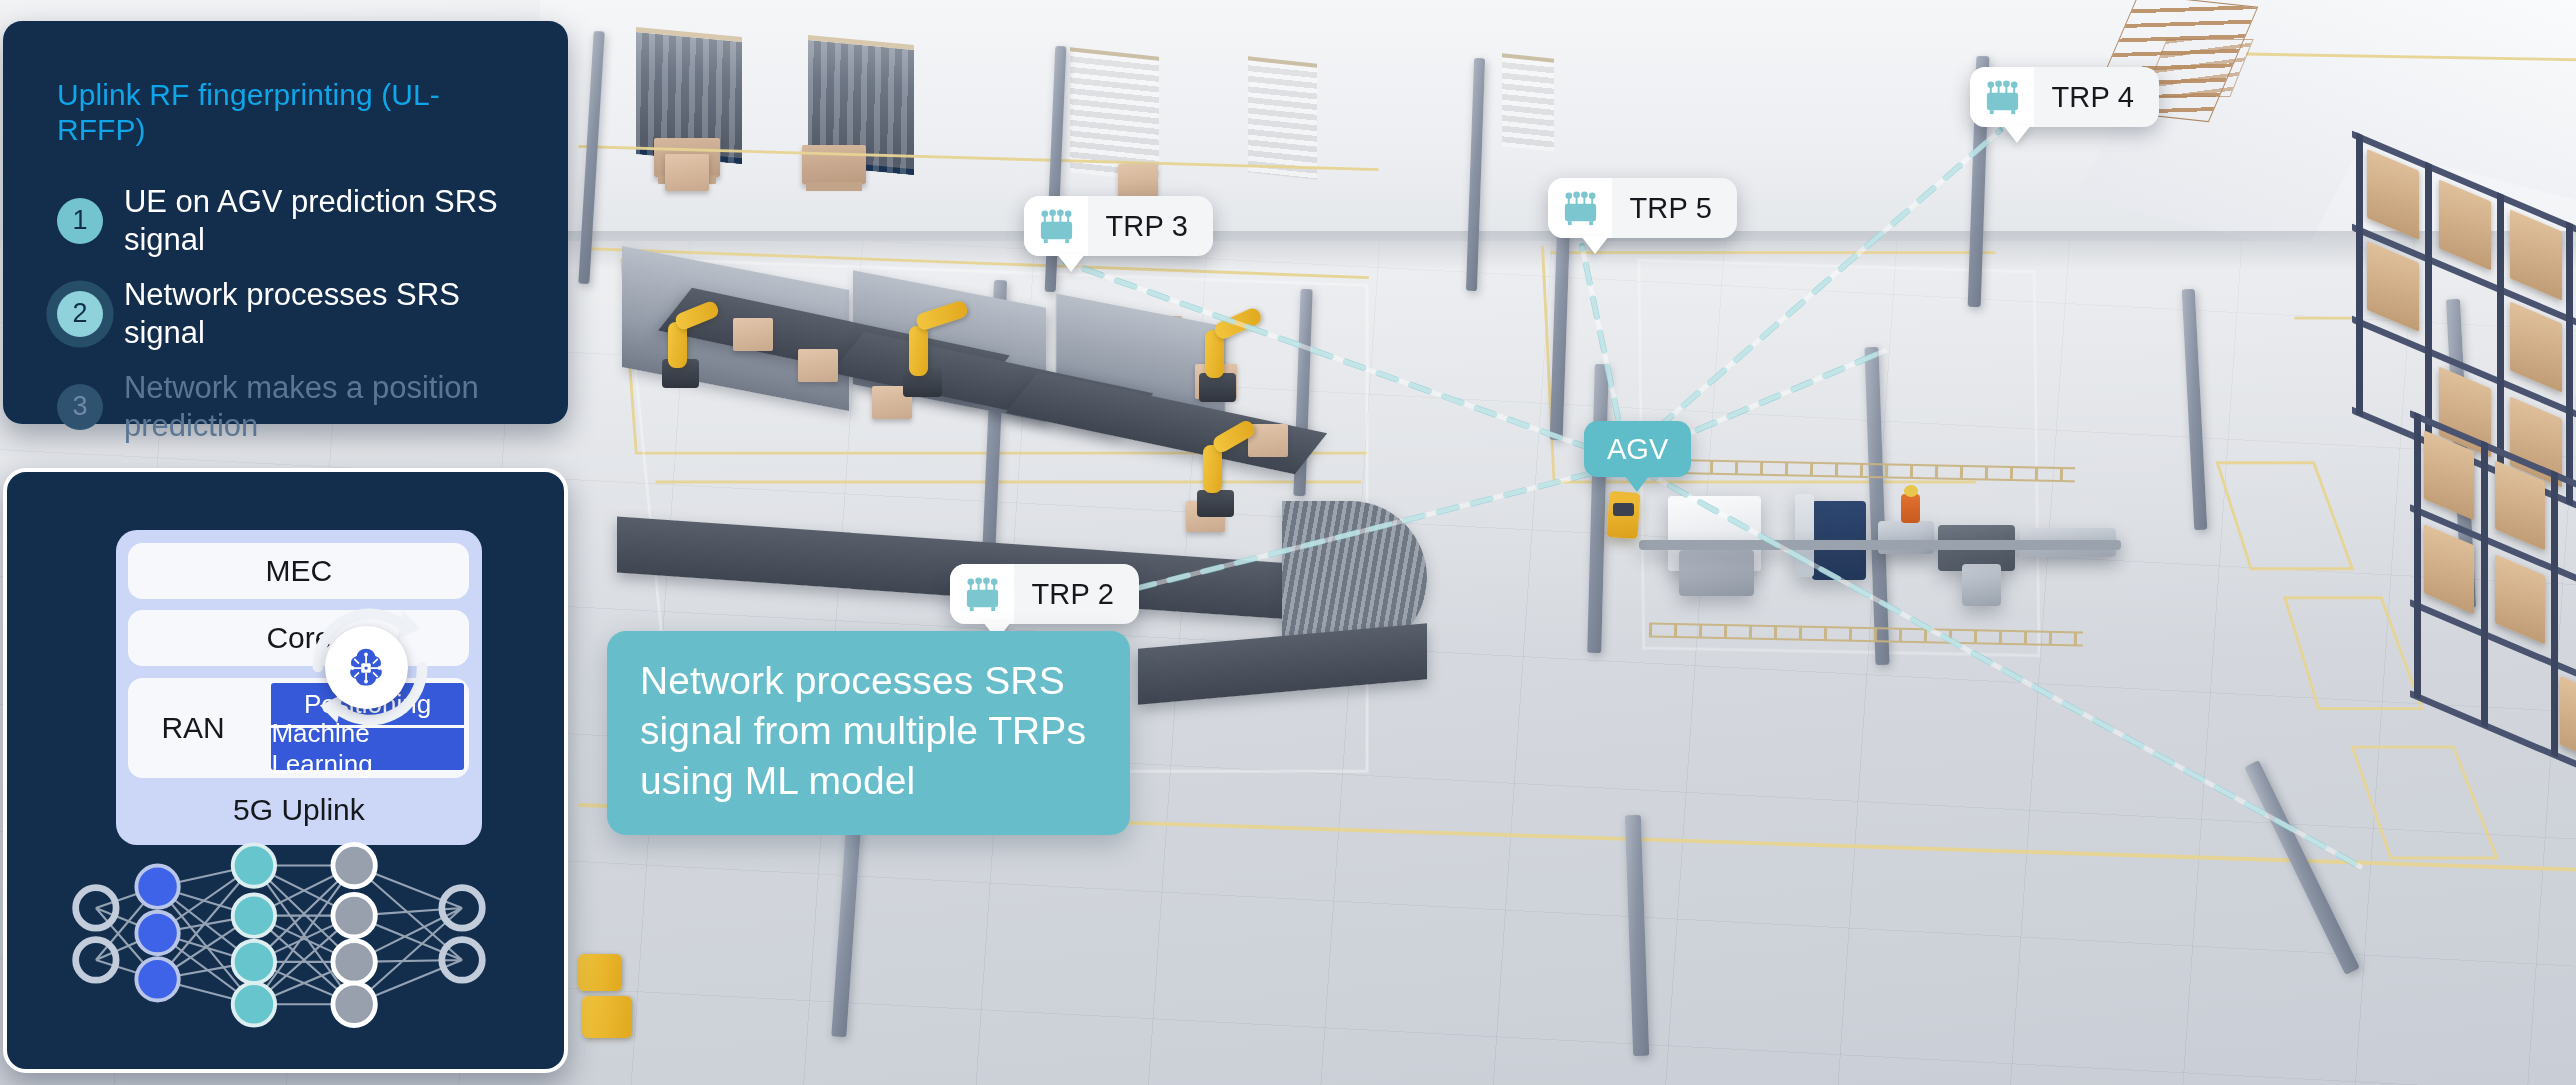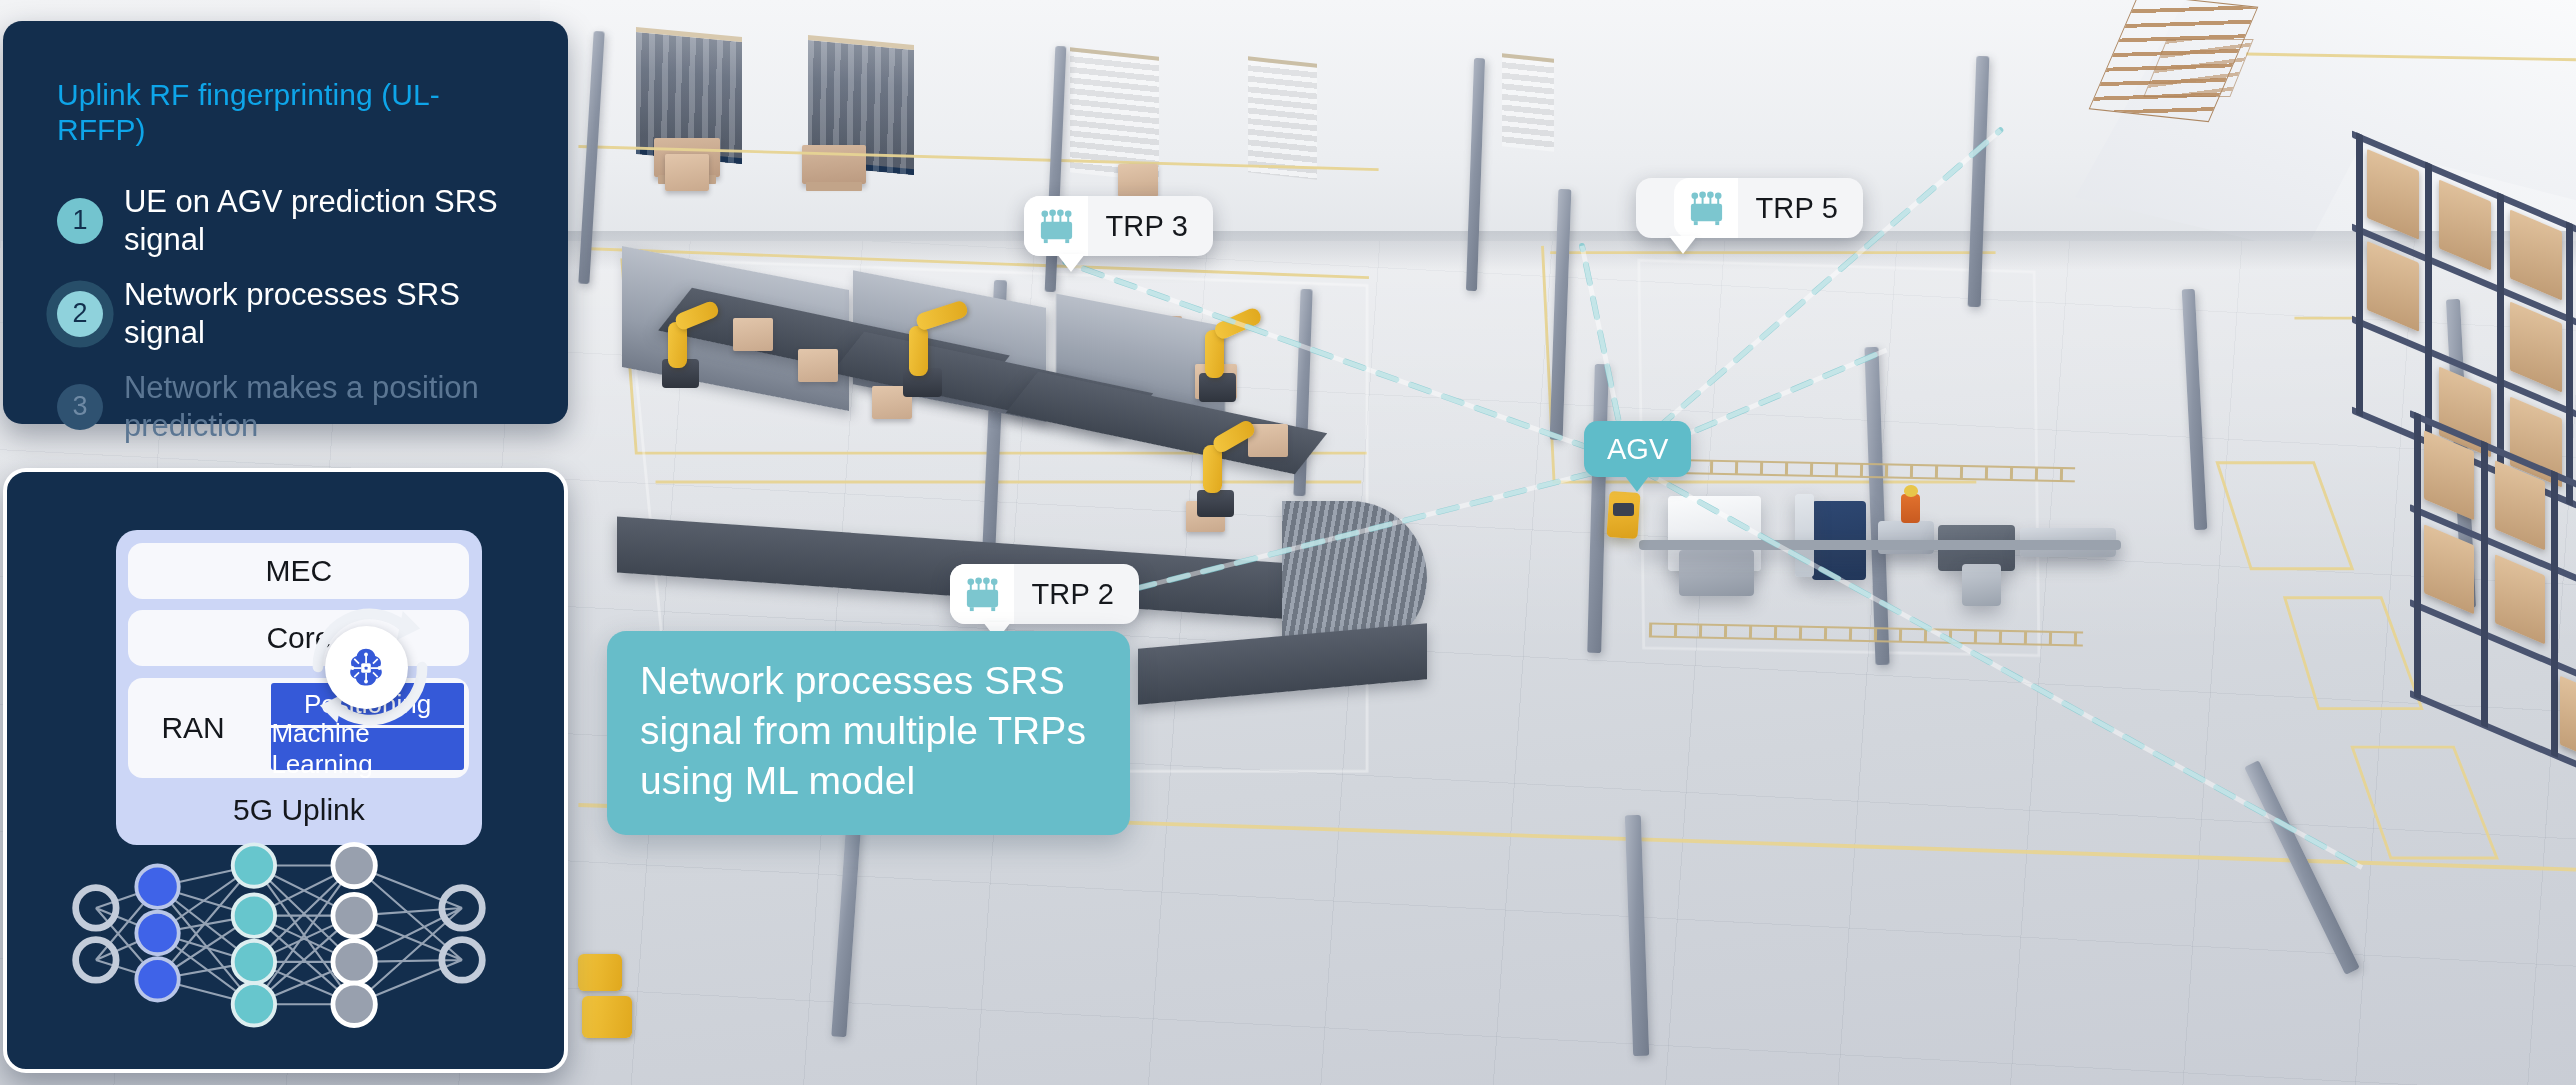--- a/index.html
+++ b/index.html
@@ -400,21 +400,21 @@
           <rect x="4" y="15" width="32" height="18" rx="2.5"></rect>
           <rect x="7" y="33" width="4" height="4"></rect>
             <rect x="29" y="33" width="4" height="4"></rect>
         </g>
       </svg>
     </div>
     <div class="trp-label">TRP 2</div>
     <div class="trp-tail"></div>
   </div>
 
-  <div class="trp-marker" style="left:1636px;top:178px;padding-left:38px;">
+  <div class="trp-marker" style="left:1548px;top:178px;">
     <div class="trp-icon-wrap">
       <svg width="39" height="39" viewBox="0 0 40 40">
         <g fill="#7cc6cf">
           <circle cx="8" cy="7" r="3.4"></circle>
             <circle cx="16" cy="6" r="3.4"></circle>
           <circle cx="24" cy="6" r="3.4"></circle>
             <circle cx="32" cy="7" r="3.4"></circle>
           <rect x="7" y="8" width="2" height="9"></rect>
             <rect x="15" y="8" width="2" height="9"></rect>
           <rect x="23" y="8" width="2" height="9"></rect>
@@ -422,20 +422,41 @@
           <rect x="4" y="15" width="32" height="18" rx="2.5"></rect>
           <rect x="7" y="33" width="4" height="4"></rect>
             <rect x="29" y="33" width="4" height="4"></rect>
         </g>
       </svg>
     </div>
     <div class="trp-label">TRP 5</div>
     <div class="trp-tail"></div>
   </div>
 
+  <div class="trp-marker" style="left:1970px;top:67px;">
+    <div class="trp-icon-wrap">
+      <svg width="39" height="39" viewBox="0 0 40 40">
+        <g fill="#7cc6cf">
+          <circle cx="8" cy="7" r="3.4"></circle>
+            <circle cx="16" cy="6" r="3.4"></circle>
+          <circle cx="24" cy="6" r="3.4"></circle>
+            <circle cx="32" cy="7" r="3.4"></circle>
+          <rect x="7" y="8" width="2" height="9"></rect>
+            <rect x="15" y="8" width="2" height="9"></rect>
+          <rect x="23" y="8" width="2" height="9"></rect>
+            <rect x="31" y="8" width="2" height="9"></rect>
+          <rect x="4" y="15" width="32" height="18" rx="2.5"></rect>
+          <rect x="7" y="33" width="4" height="4"></rect>
+            <rect x="29" y="33" width="4" height="4"></rect>
+        </g>
+      </svg>
+    </div>
+    <div class="trp-label">TRP 4</div>
+    <div class="trp-tail"></div>
+  </div>
 
 
 
   <div class="agv-marker" style="left:1584px;top:421px;">
     <span>AGV</span>
     <div class="agv-tail"></div>
   </div>
 
   <div class="callout" style="left:607px;top:631px;width:523px;">
     <span>Network processes SRS signal from multiple TRPs using ML model</span>

